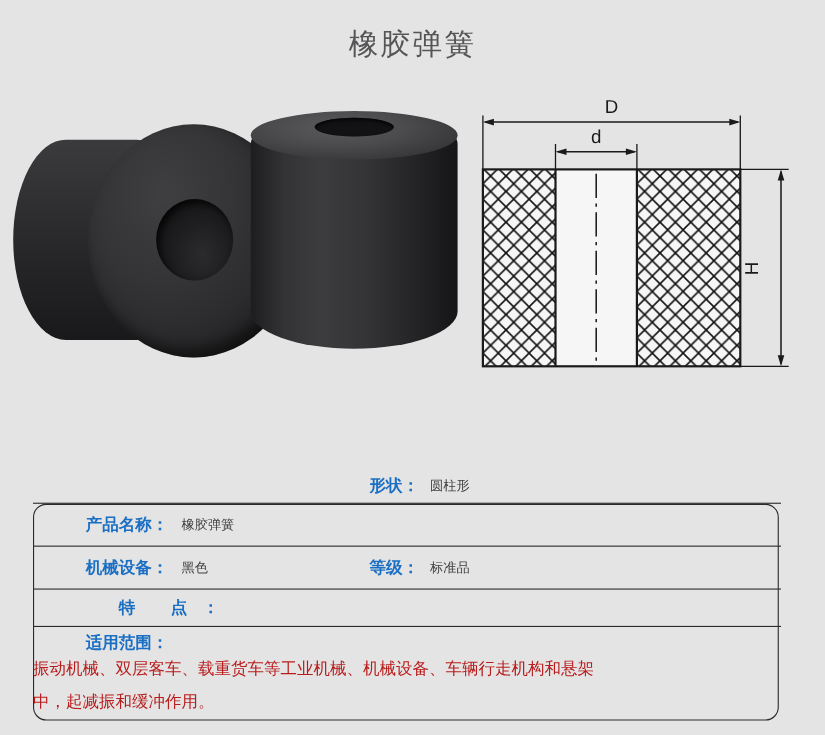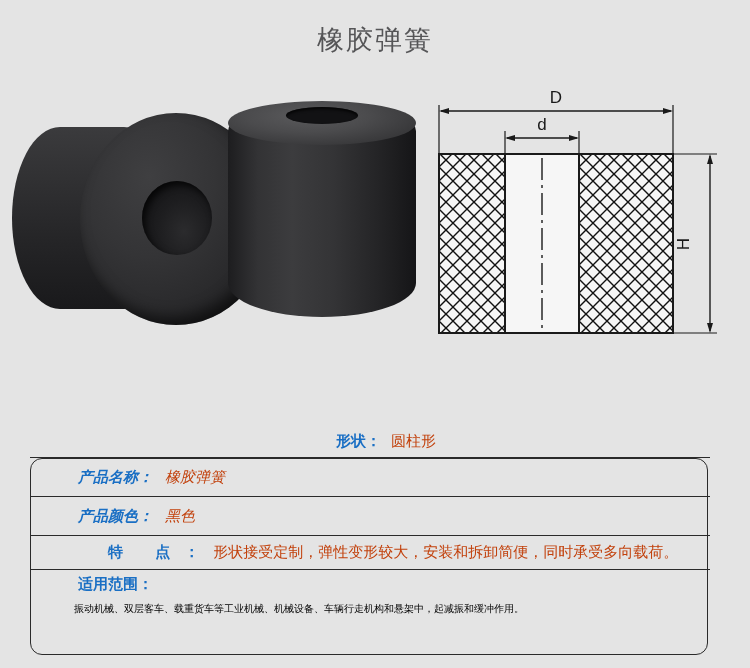--- a/index.html
+++ b/index.html
@@ -166,40 +166,39 @@
   .spec-row.r1 { height: 39px; border-bottom: 1px solid #2a2a2a; }
   .spec-row.r2 { height: 39px; border-bottom: 1px solid #2a2a2a; }
   .spec-row.r3 { height: 34px; border-bottom: 1px solid #2a2a2a; padding-left: 30px; }
   .spec-row.r4 { height: 85px; align-items: flex-start; }
 
   .cell {
     display: flex;
     align-items: center;
     height: 100%;
   }
-  .cell-left  { width: 290px; font-style: italic; }
+  .cell-left  { width: 290px; }
   .cell-right { width: 390px; }
   .cell-wide  { width: 680px; }
 
   .lbl {
     color: #1a6fc4;
     font-weight: bold;
     font-size: 15px;
     white-space: nowrap;
   }
   .val {
-    color: #c2410c;
+    color: #404040;
+    font-size: 12px;
+    white-space: nowrap;
+  }
+  .val-wrap {
+    color: #b91c1c;
     font-size: 15px;
-    white-space: nowrap;
-  }
-  .val-wrap {
-    color: #000000;
-    font-size: 10px;
     line-height: 30px;
-    margin-left: 44px;
   }
 
   
   .lbl-name   { margin-left: 48px; }
   .lbl-color  { margin-left: 48px; }
   .lbl-feat   { margin-left: 48px; letter-spacing: 14px; }
   .lbl-scope  { margin-left: 48px; }
   .lbl-shape  { margin-left: 16px; }
   .lbl-mat    { margin-left: 16px; }
   .lbl-grade  { margin-left: 16px; }
@@ -305,30 +304,34 @@
     <div class="spec-row r1">
       <div class="cell cell-left">
         <span class="lbl lbl-name">产品名称：</span>
         <span class="gap"></span>
         <span class="val">橡胶弹簧</span>
       </div>
     </div>
 
     <div class="spec-row r2">
       <div class="cell cell-left">
-        <span class="lbl lbl-color">产品颜色：</span>
+        <span class="lbl lbl-color">机械设备：</span>
         <span class="gap"></span>
         <span class="val">黑色</span>
+      </div>
+      <div class="cell cell-right">
+        <span class="lbl lbl-grade">等级：</span>
+        <span class="gap-sm"></span>
+        <span class="val">标准品</span>
       </div>
     </div>
 
     <div class="spec-row r3">
       <div class="cell cell-wide">
         <span class="lbl lbl-feat">特  点：</span>
-        <span class="val feat-text">形状接受定制，弹性变形较大，安装和拆卸简便，同时承受多向载荷。</span>
       </div>
     </div>
 
     <div class="spec-row r4">
       <div class="cell cell-wide">
         <span class="lbl lbl-scope">适用范围：</span>
         <span class="gap-sm"></span>
         <span class="val-wrap scope-text">振动机械、双层客车、载重货车等工业机械、机械设备、车辆行走机构和悬架中，起减振和缓冲作用。</span>
       </div>
     </div>

